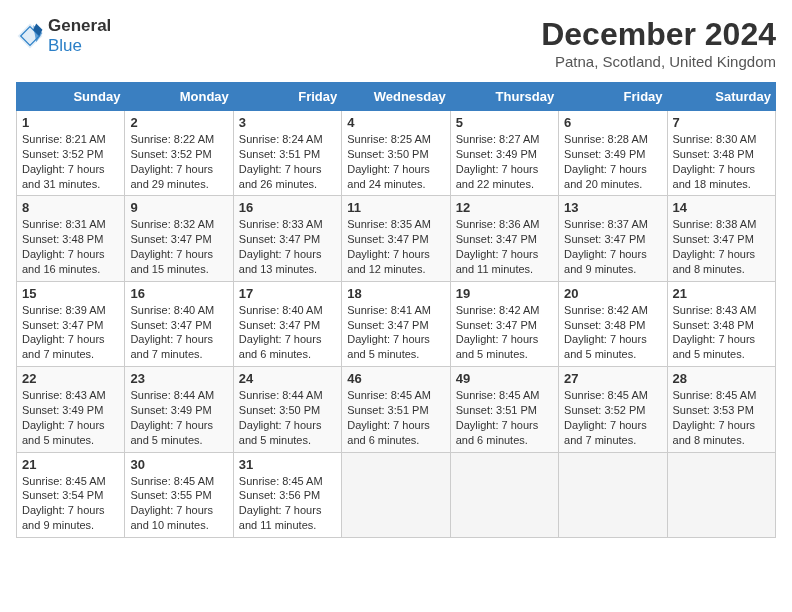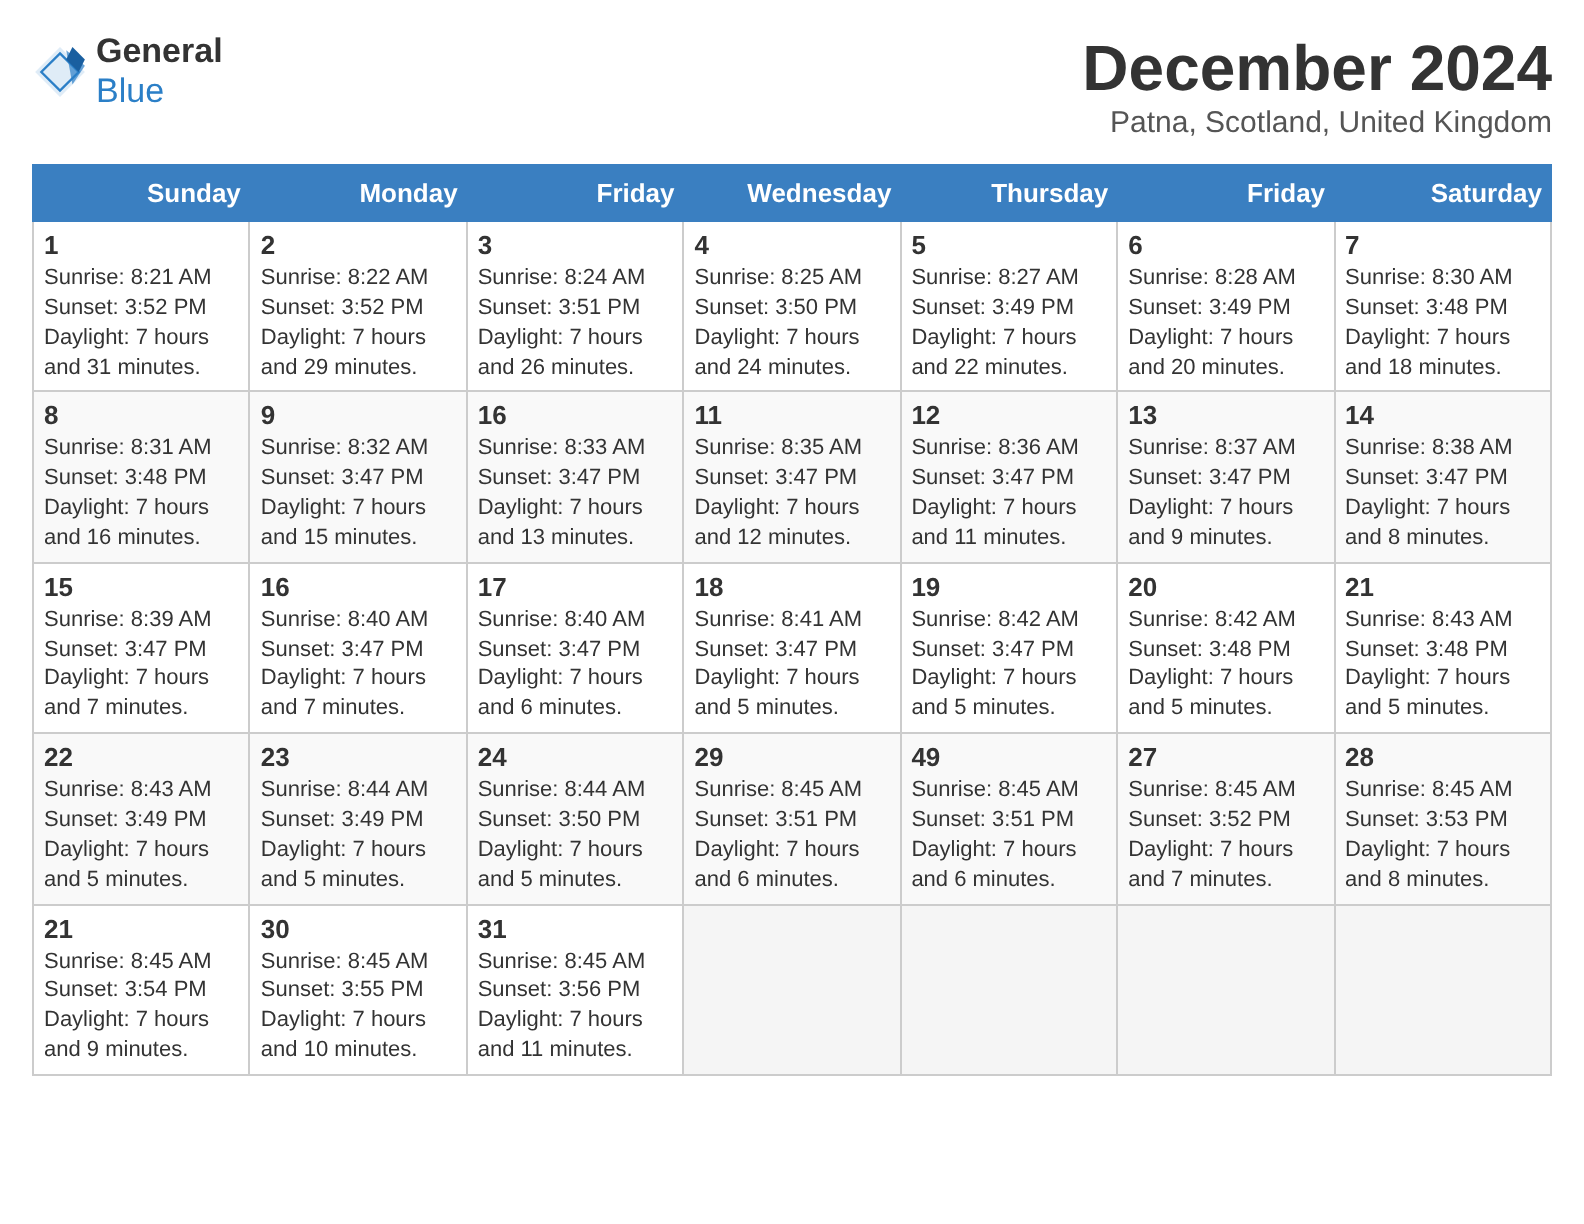--- a/index.html
+++ b/index.html
@@ -215,21 +215,21 @@
         </td>
         <td>
           <span class="day-number">23</span>
           <div class="day-info">Sunrise: 8:44 AM<br>Sunset: 3:49 PM<br>Daylight: 7 hours<br>and 5 minutes.</div>
         </td>
         <td>
           <span class="day-number">24</span>
           <div class="day-info">Sunrise: 8:44 AM<br>Sunset: 3:50 PM<br>Daylight: 7 hours<br>and 5 minutes.</div>
         </td>
         <td>
-          <span class="day-number">29</span>
+          <span class="day-number">46</span>
           <div class="day-info">Sunrise: 8:45 AM<br>Sunset: 3:51 PM<br>Daylight: 7 hours<br>and 6 minutes.</div>
         </td>
         <td>
           <span class="day-number">49</span>
           <div class="day-info">Sunrise: 8:45 AM<br>Sunset: 3:51 PM<br>Daylight: 7 hours<br>and 6 minutes.</div>
         </td>
         <td>
           <span class="day-number">27</span>
           <div class="day-info">Sunrise: 8:45 AM<br>Sunset: 3:52 PM<br>Daylight: 7 hours<br>and 7 minutes.</div>
         </td>

